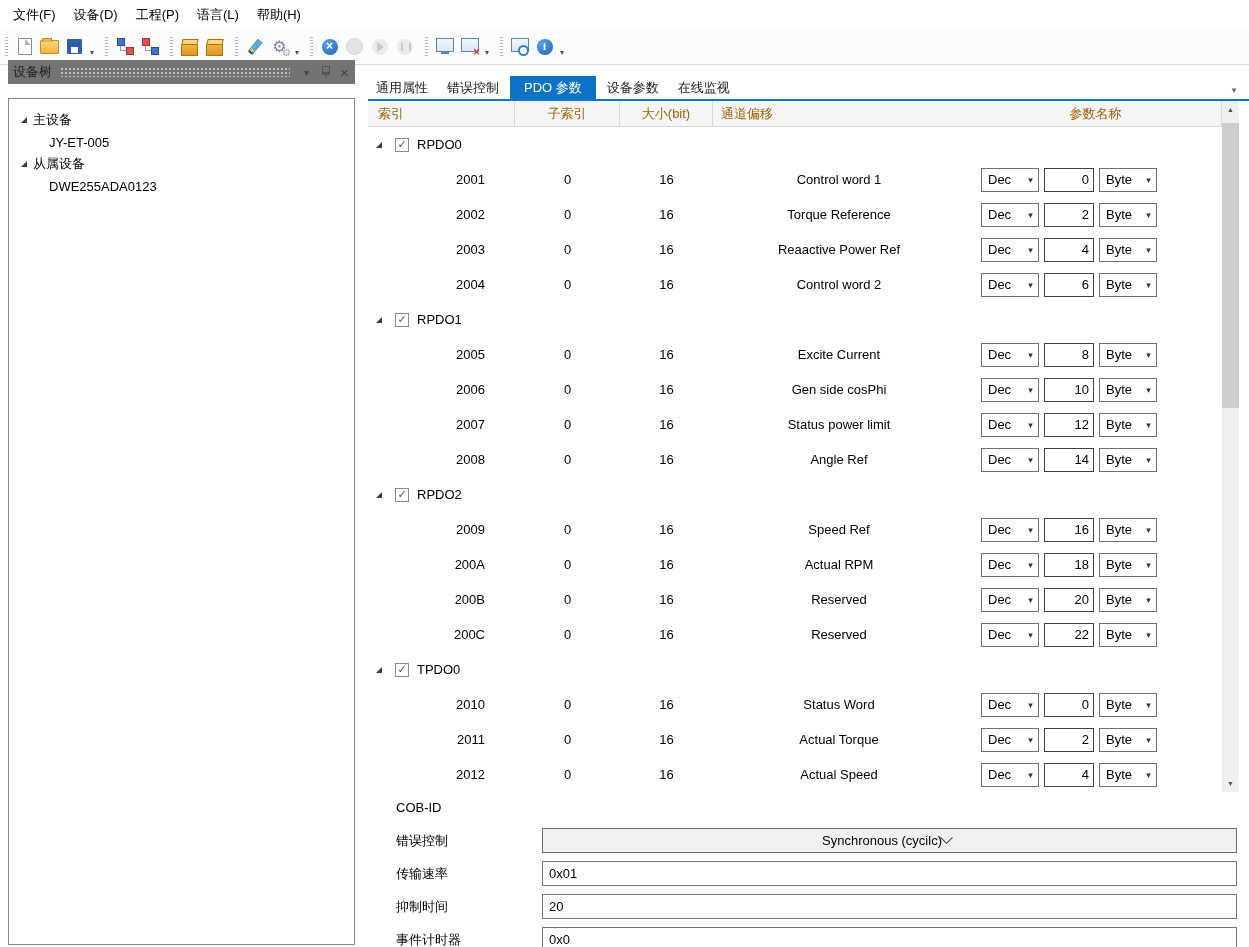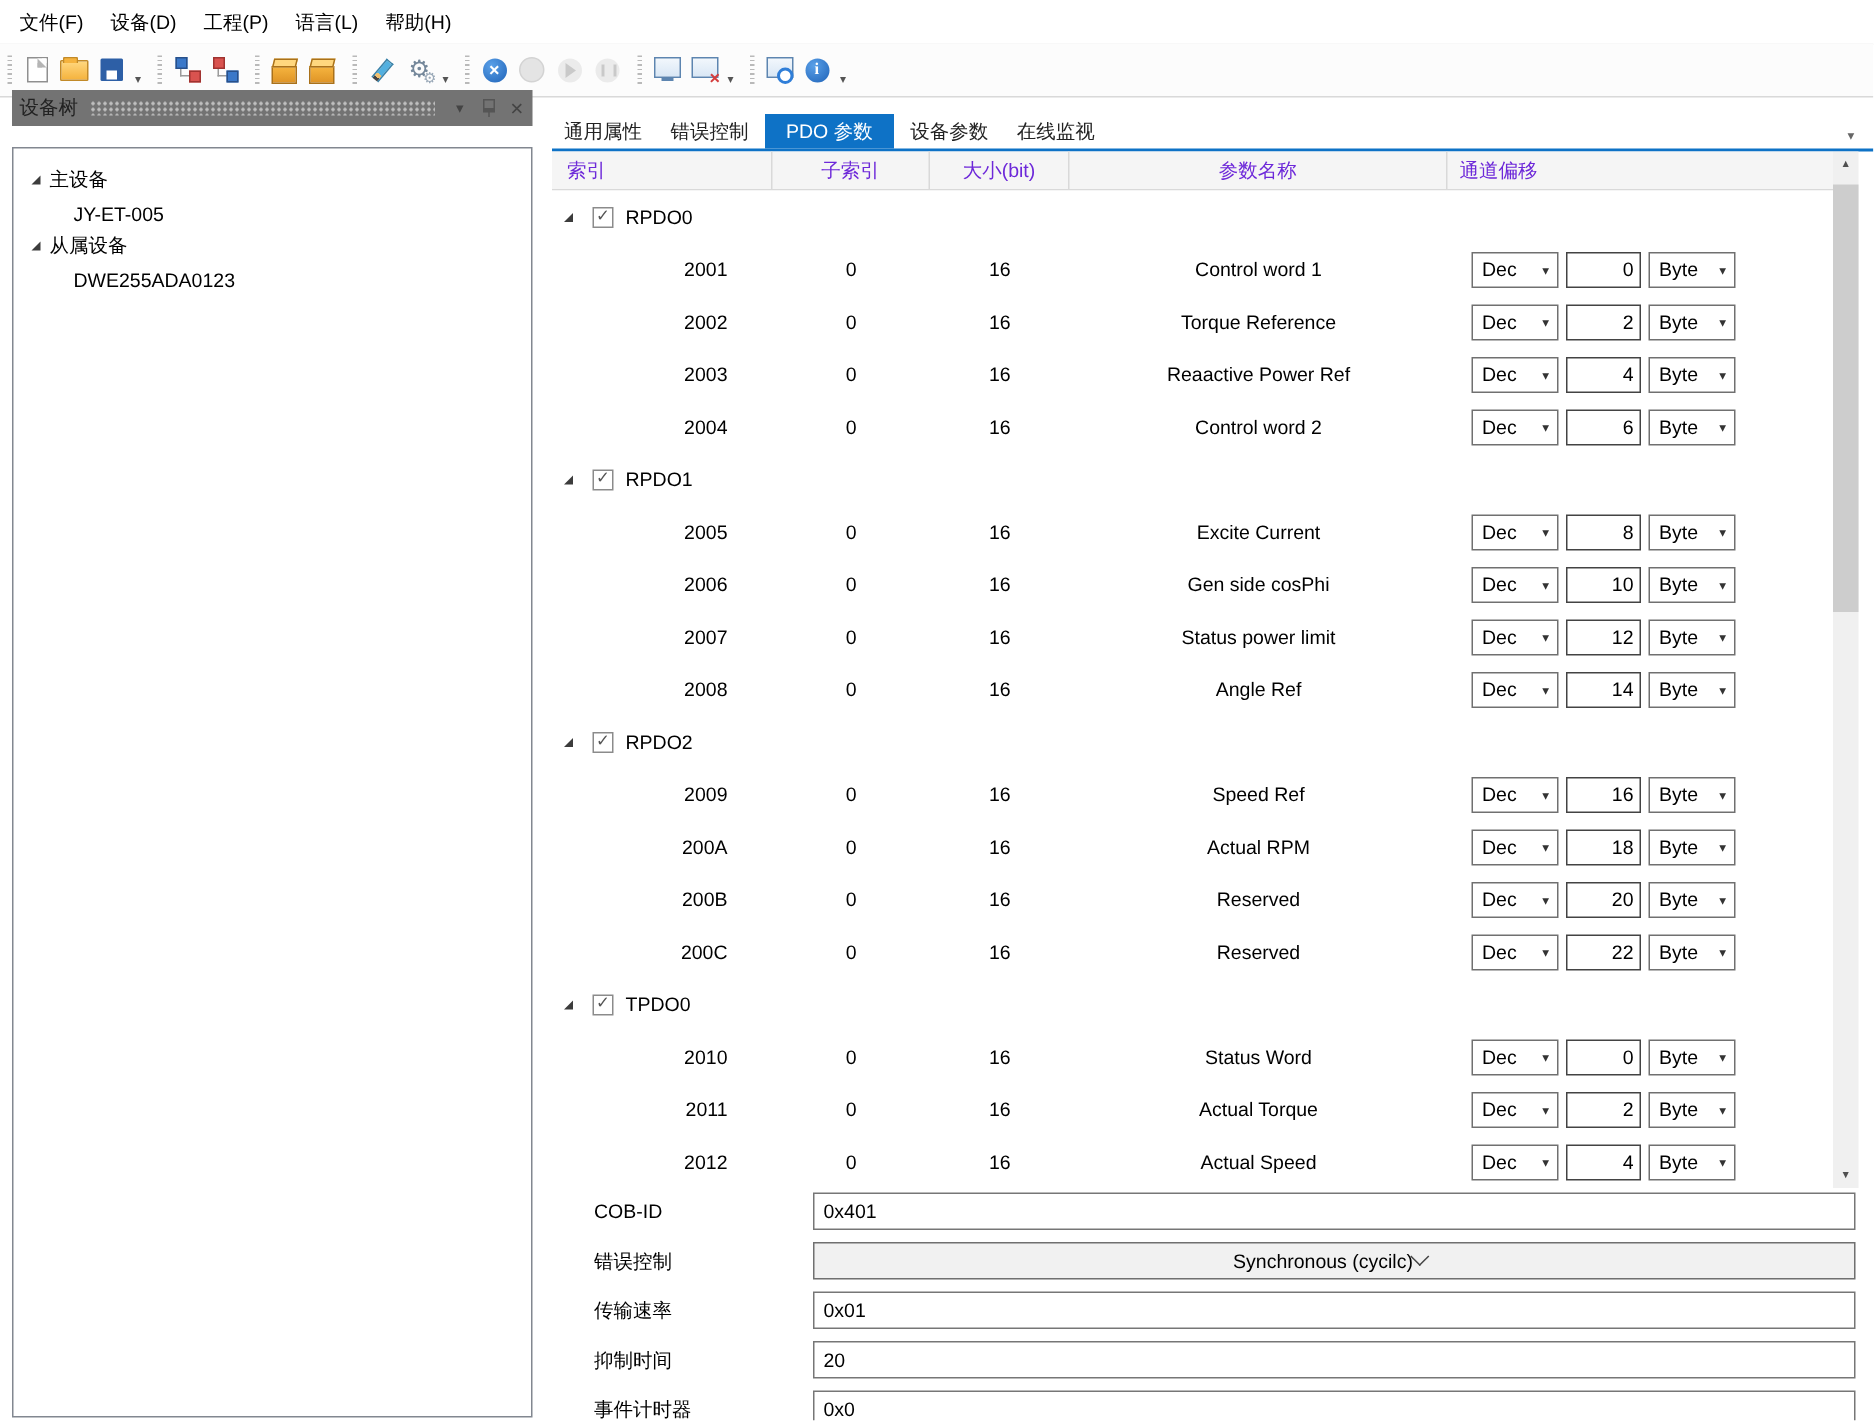--- a/index.html
+++ b/index.html
@@ -89,21 +89,21 @@
   .tabstrip{position:absolute;left:368px;top:76px;height:23px;display:flex;align-items:stretch;}
   .tab{display:flex;align-items:center;padding:0 8px;margin-right:3px;color:#222;cursor:default;white-space:nowrap;}
   .tab.active{background:#0e72c6;color:#fff;padding:0 14px;}
   .tab-of{position:absolute;left:1227px;top:84px;width:14px;height:12px;display:flex;align-items:center;justify-content:center;}
   .tab-of::before{content:"▾";font-size:9px;color:#666;}
   .tab-underline{position:absolute;left:368px;top:99px;width:881px;height:2px;background:#0e72c6;}
 
   
   .thead{position:absolute;left:368px;top:101px;width:854px;height:26px;display:flex;
          background:#f5f5f5;border-bottom:1px solid #d9d9d9;box-sizing:border-box;}
-  .th{display:flex;align-items:center;border-right:1px solid #d9d9d9;box-sizing:border-box;color:#6d28d9;}
+  .th{display:flex;align-items:center;border-right:1px solid #d9d9d9;box-sizing:border-box;color:#a16207;}
   .th.c0{width:147px;padding-left:10px;}
   .th.c1{width:105px;justify-content:center;}
   .th.c2{width:93px;justify-content:center;}
   .th.c3{width:252px;justify-content:center;}
   .th.c4{flex:1;padding-left:8px;border-right:none;}
   .tbody{position:absolute;left:368px;top:127px;width:854px;height:665px;overflow:hidden;background:#fff;}
   .grow{height:35px;display:flex;align-items:center;padding-left:8px;}
   .glabel{margin-left:1px;}
   .checkbox{width:14px;height:14px;border:1px solid #8b8b8b;background:#fff;display:inline-flex;
             align-items:center;justify-content:center;margin:0 7px 0 7px;box-sizing:border-box;}
@@ -227,22 +227,22 @@
       <span class="tab">设备参数</span>
       <span class="tab">在线监视</span>
     </div>
   <span class="tab-of"></span>
   <div class="tab-underline"></div>
 
   <div class="thead">
       <div class="th c0">索引</div>
       <div class="th c1">子索引</div>
       <div class="th c2">大小(bit)</div>
+      <div class="th c4">通道偏移</div>
       <div class="th c3">参数名称</div>
-      <div class="th c4">通道偏移</div>
     </div>
   <div class="tbody">
       <div class="grow">
         <span class="tri"></span>
         <span class="checkbox checked"></span>
         <span class="glabel">RPDO0</span>
       </div>
       <div class="drow">
         <div class="cell c0">2001</div>
         <div class="cell c1">0</div>
@@ -517,21 +517,20 @@
 
   <div class="scrollbar">
     <span class="sb-btn up"></span>
     <span class="sb-thumb"></span>
     <span class="sb-btn down"></span>
   </div>
 
   <div class="details">
       <div class="dfield">
         <span class="dlabel">COB-ID</span>
-        <input class="dinput" value="0x401" style="">
       </div>
       <div class="dfield">
         <span class="dlabel">错误控制</span>
         <div class="dselect">
           <span class="dseltxt">Synchronous (cycilc)</span>
           <span class="dselarr"></span>
         </div>
       </div>
       <div class="dfield">
         <span class="dlabel">传输速率</span>

